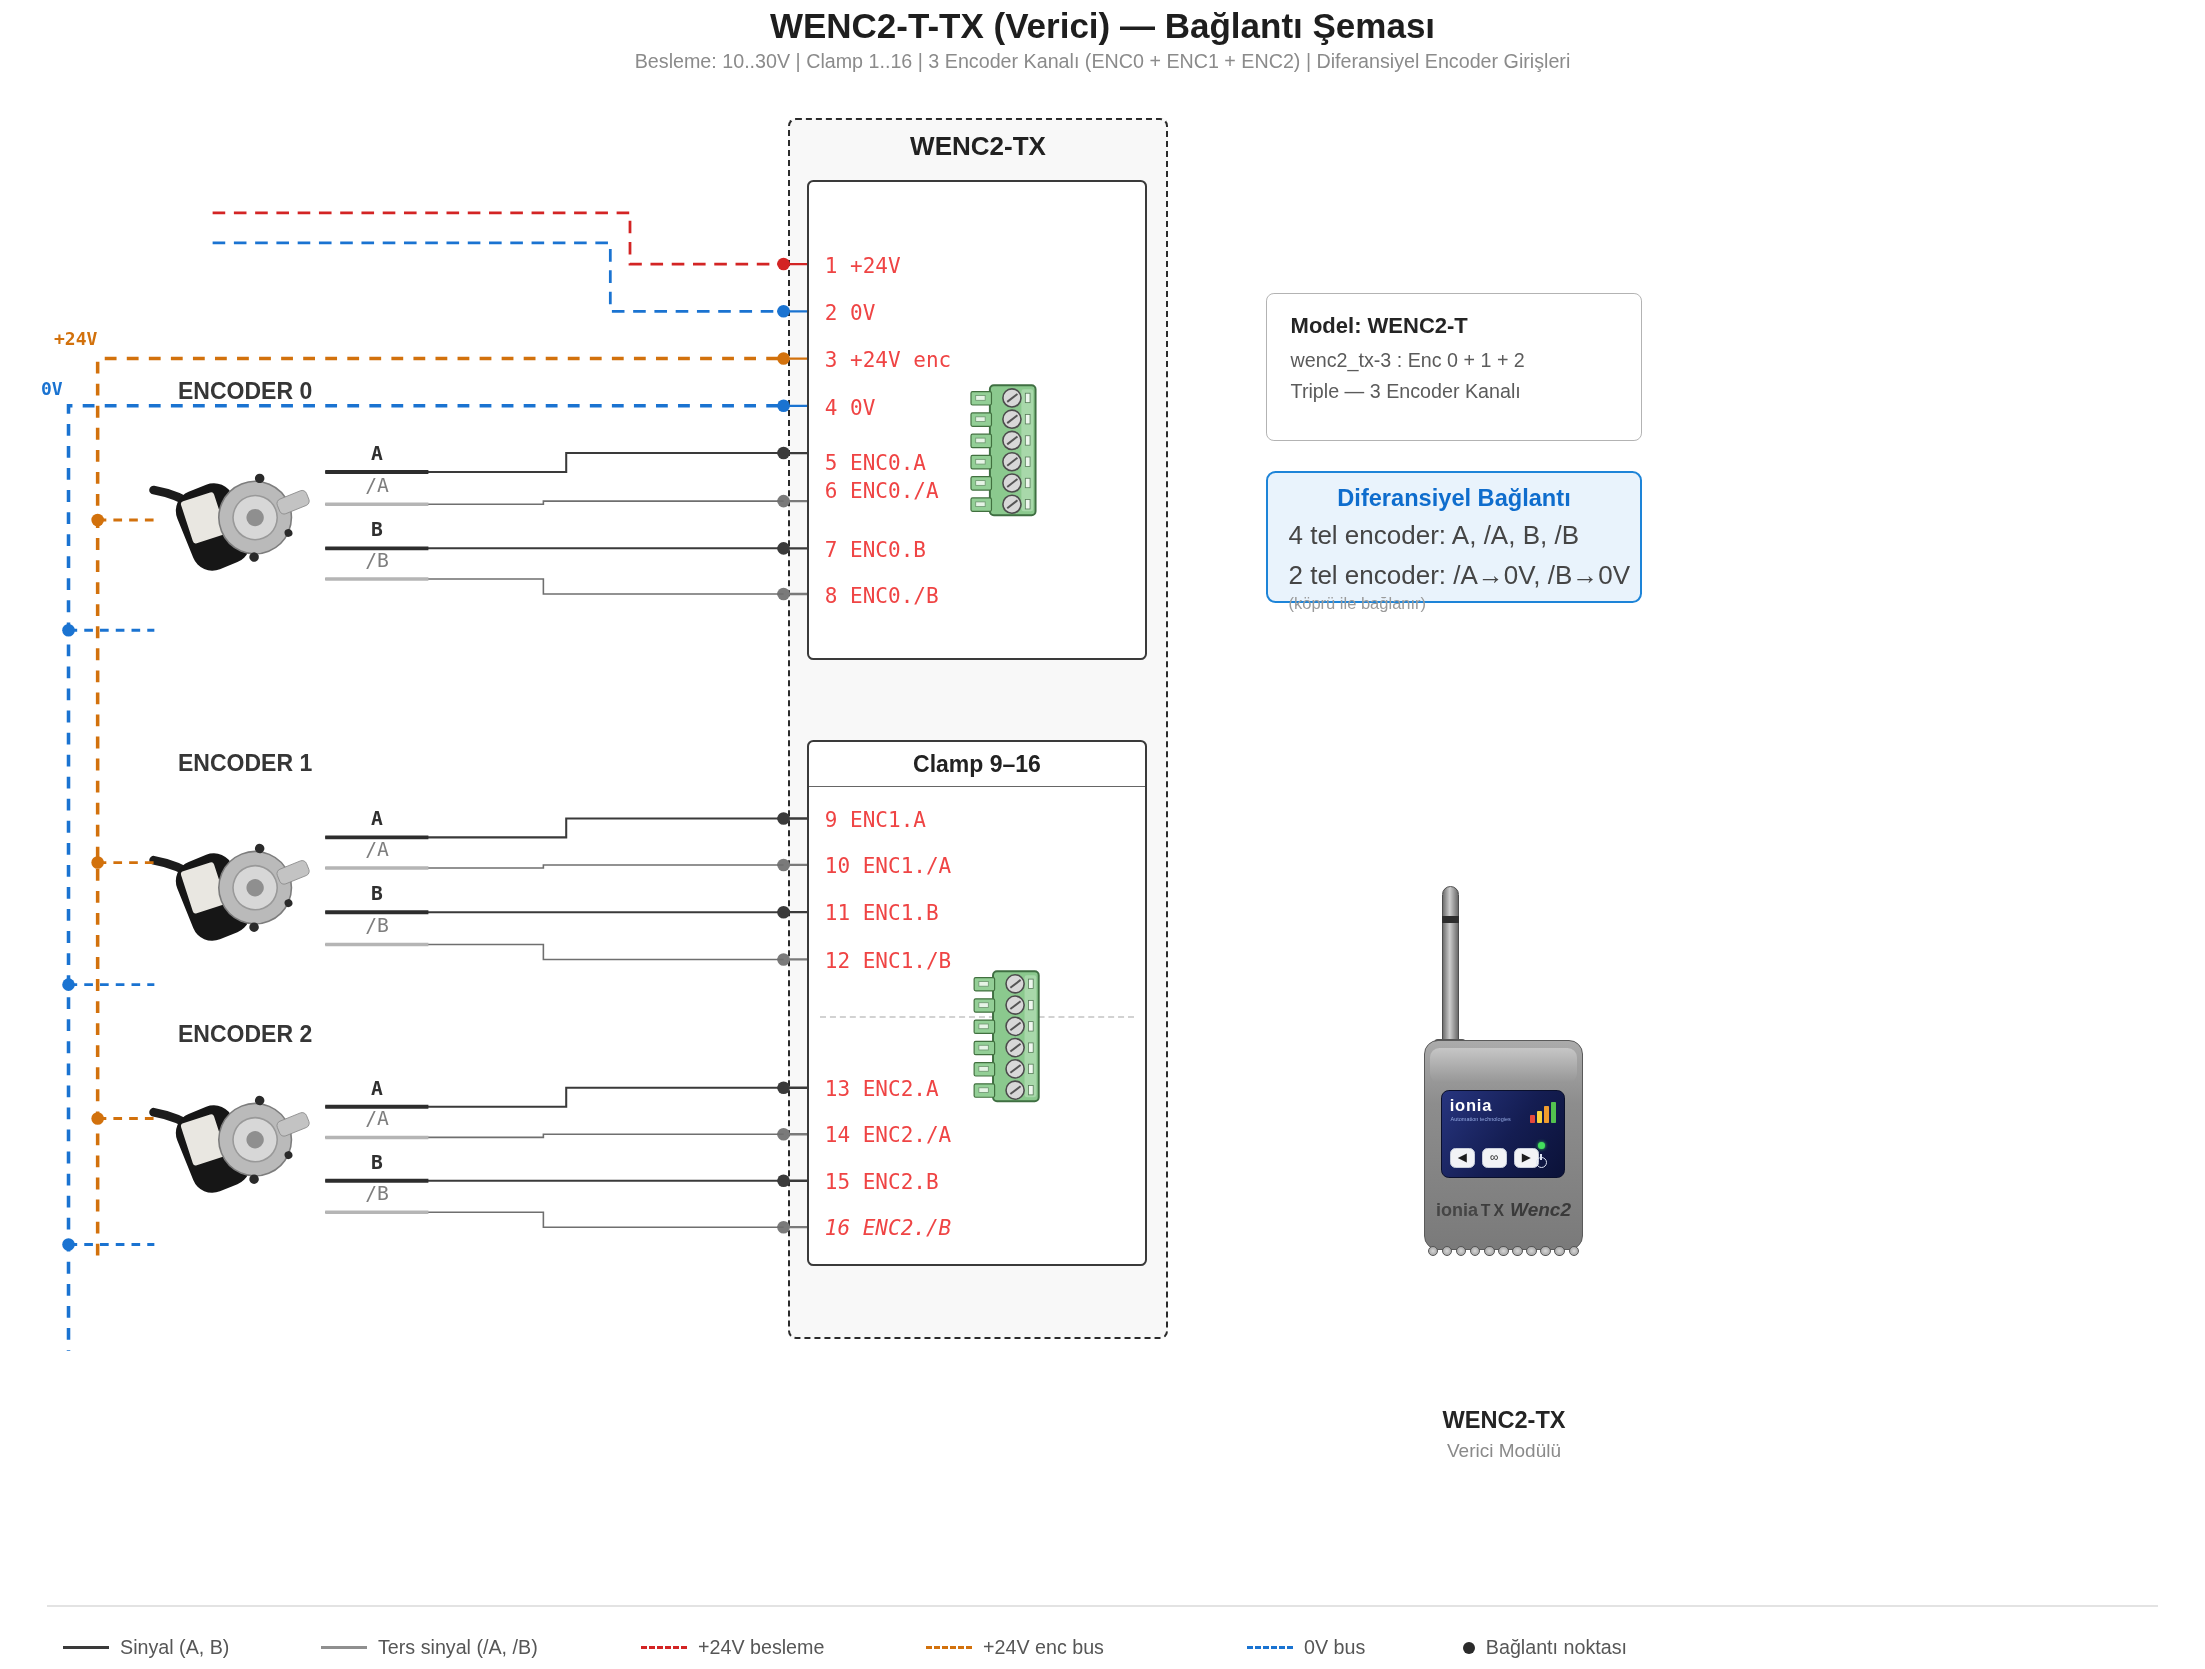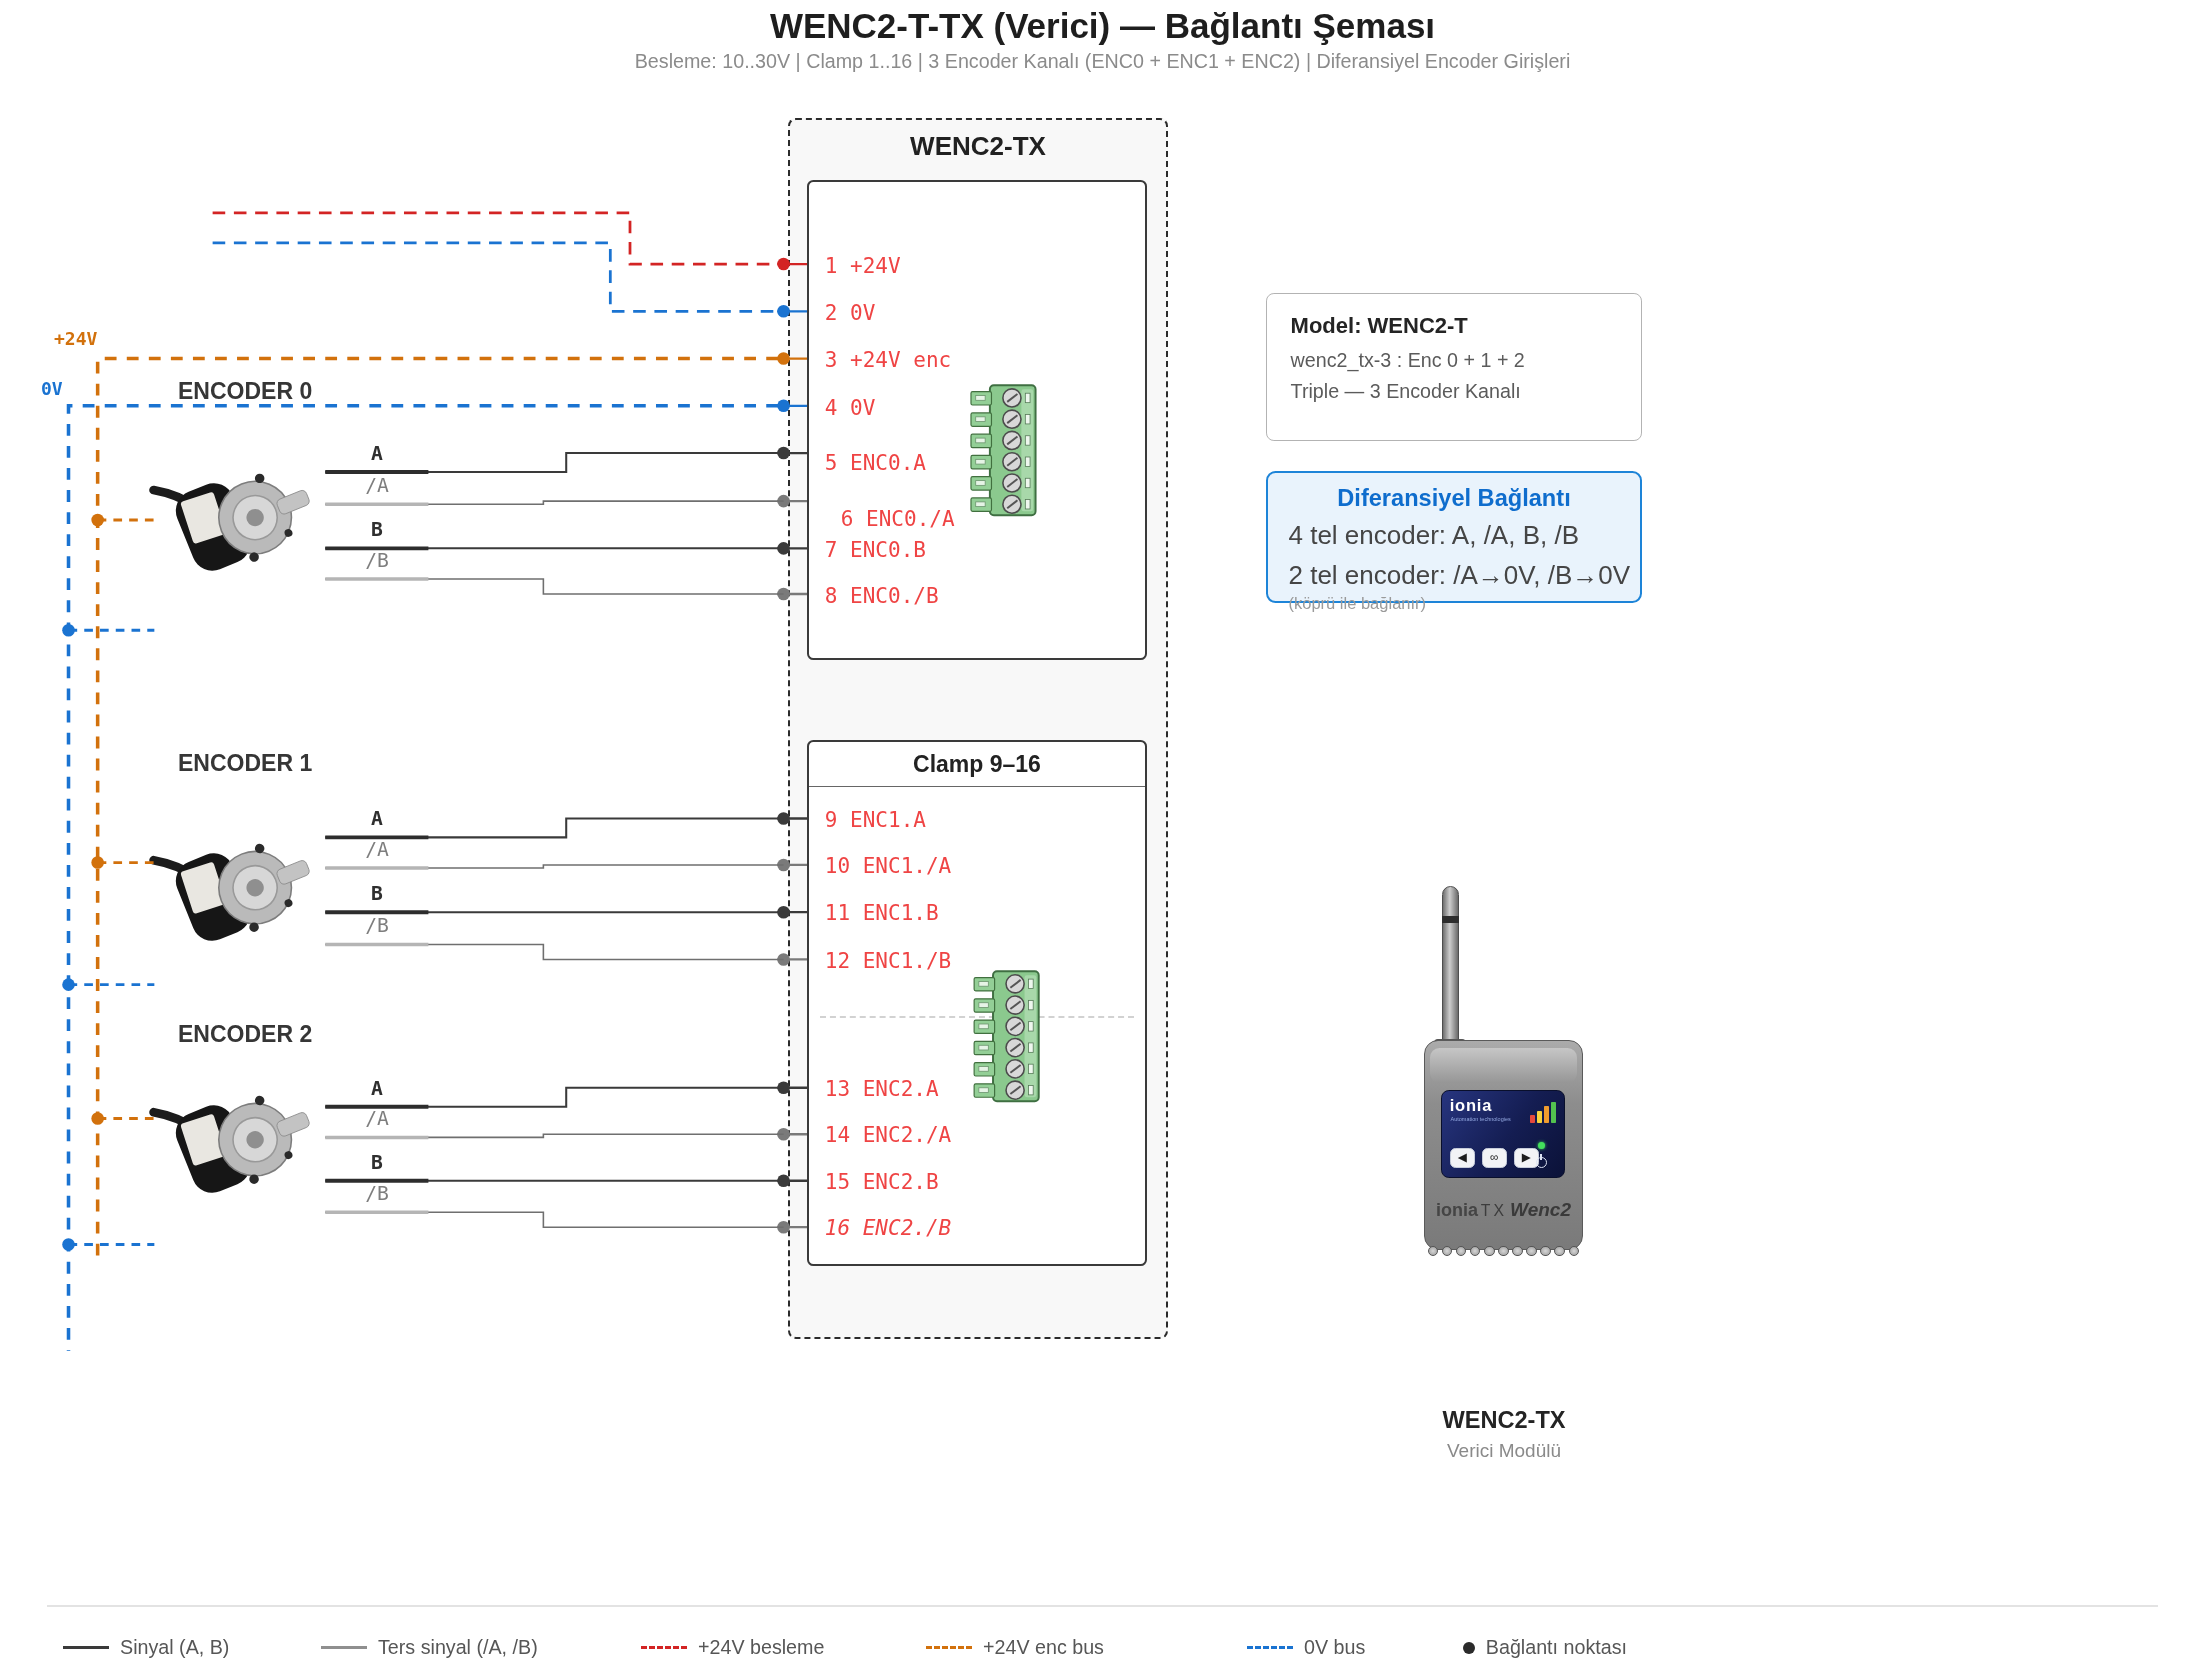--- a/index.html
+++ b/index.html
@@ -70,21 +70,21 @@
   .bars{position:absolute;right:7.9px;top:9.5px;display:flex;align-items:flex-end;gap:2.4px;height:22px;}
   .bars span{display:inline-block;width:4.7px;border-radius:0.8px;}
   .mod-btns{position:absolute;left:7.9px;bottom:8.7px;display:flex;gap:7px;}
   .mod-btn{width:25px;height:20.5px;background:#f2f3f6;border:1.6px solid #c6ccda;border-radius:5.5px;
     color:#1d1d1d;font-size:11.8px;line-height:17.3px;text-align:center;}
   .led{position:absolute;right:19px;bottom:28px;width:7px;height:7px;border-radius:50%;background:#43e05c;box-shadow:0 0 3.2px #43e05c;}
   .power-ico{position:absolute;right:16.5px;bottom:9.5px;width:11px;height:11px;border:1.6px solid #dce3f2;border-radius:50%;}
   .power-ico:after{content:"";position:absolute;left:3.2px;top:-3.2px;width:1.6px;height:5.5px;background:#dce3f2;}
   .mod-footer{position:absolute;left:11px;right:11px;top:145px;display:flex;justify-content:space-between;align-items:baseline;}
   .mf-brand{font-size:18px;font-weight:bold;color:#454545;}
-  .mf-tx{font-size:15.8px;font-weight:normal;letter-spacing:3.2px;color:#3d3d3d;margin-top:16px;}
+  .mf-tx{font-size:15.8px;font-weight:bold;letter-spacing:3.2px;color:#3d3d3d;margin-top:16px;}
   .mf-wenc{font-size:19px;font-weight:bold;font-style:italic;color:#3a3a3a;}
   .mod-screws{position:absolute;left:3.2px;right:3.2px;bottom:-7px;display:flex;justify-content:space-between;}
   .mod-screws i{width:10.2px;height:10.2px;border-radius:50%;background:radial-gradient(#d6d6d6,#9a9a9a);border:1.6px solid #555;}
   #module-caption{left:1385px;top:1407px;width:238px;text-align:center;z-index:3;}
   .cap-title{font-size:23.6px;font-weight:bold;color:#242424;}
   .cap-sub{margin-top:6.3px;font-size:19px;color:#8a8a8a;}
 
   
   #legend-divider{left:47px;right:47px;top:1605px;border-top:2.4px solid #e3e3e3;z-index:3;}
   .legend-item{position:absolute;top:1632px;height:31.5px;display:flex;align-items:center;gap:11px;
@@ -207,21 +207,21 @@
       <path d="M413 1539 H690 V1558 H995" fill="none" stroke="#6f6f6f" stroke-width="2"></path>
       <line x1="413" y1="1539" x2="544" y2="1539" stroke="#b5b5b5" stroke-width="4.5"></line>
     </svg>
 
   <div class="clamp" id="clamp-0">
   <div class="t-row" style="top: 71px;">1 +24V</div>
       <div class="t-row" style="top: 118px;">2 0V</div>
       <div class="t-row" style="top: 165px;">3 +24V enc</div>
       <div class="t-row" style="top: 213px;">4 0V</div>
       <div class="t-row" style="top: 268px;">5 ENC0.A</div>
-      <div class="t-row" style="top: 324px; margin-left: 16px;">6 ENC0./A</div>
+      <div class="t-row" style="top: 296px;">6 ENC0./A</div>
       <div class="t-row" style="top: 355px;">7 ENC0.B</div>
       <div class="t-row" style="top: 401px;">8 ENC0./B</div>
     </div>
   <div class="clamp" id="clamp-1">
     <div class="clamp-title">Clamp 9–16</div>
     <div class="clamp-divider"></div>
   <div class="t-row" style="top: 65px;">9 ENC1.A</div>
       <div class="t-row" style="top: 111px;">10 ENC1./A</div>
       <div class="t-row" style="top: 158px;">11 ENC1.B</div>
       <div class="t-row" style="top: 206px;">12 ENC1./B</div>

